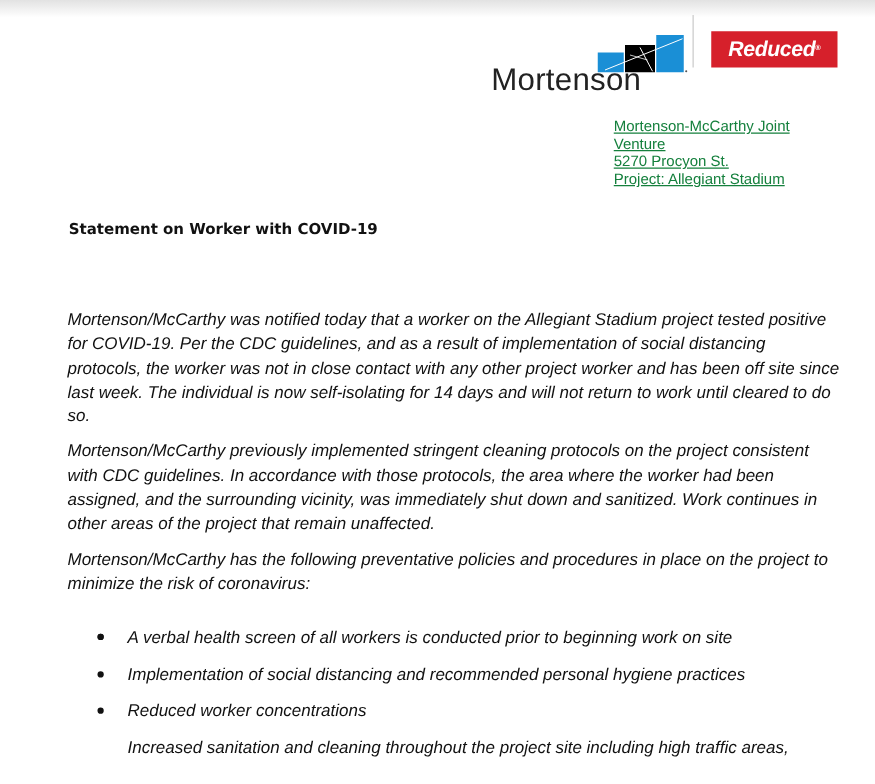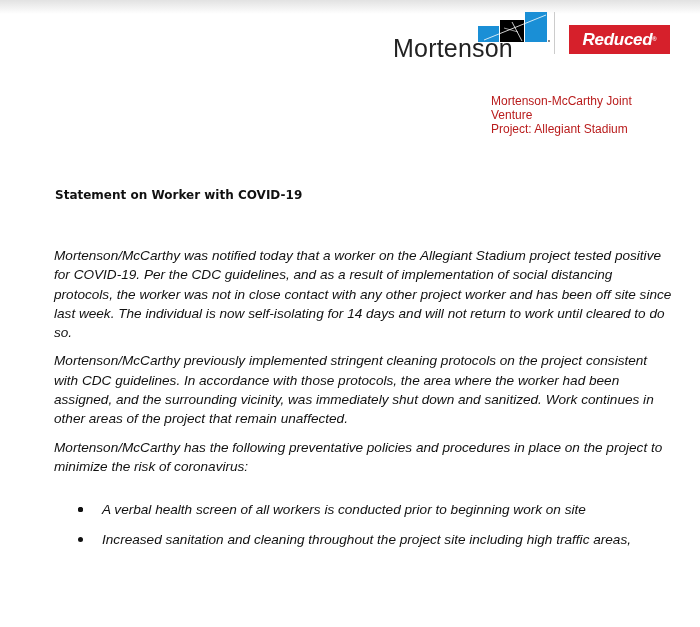--- a/index.html
+++ b/index.html
@@ -8,44 +8,44 @@
       background: #ffffff;
       position: relative;
       font-family: "Liberation Sans", sans-serif;
       color: #111;
     }
     .topfade {
       position: absolute; left: 0; top: 0; width: 700px; height: 14px;
       background: linear-gradient(#e2e2e2, #ffffff);
     }
     
-    .mort-logo { position: absolute; left: 390px; top: 10px; width: 160px; height: 48px; }
+    .mort-logo { position: absolute; left: 390px; top: 26px; width: 160px; height: 48px; }
     .mort-mark { position: absolute; left: 88px; top: 2px; width: 72px; height: 30px; }
     .mort-word {
       position: absolute; left: 3px; top: 24px;
       font-family: "Liberation Sans", sans-serif; font-size: 25px; color: #222;
       letter-spacing: 0.2px; line-height: 28px;
     }
     .divider { position: absolute; left: 554px; top: 12px; width: 1px; height: 42px; background: #ccc; }
     .mcc-logo {
       position: absolute; left: 569px; top: 25px; width: 101px; height: 29px;
       background: #d6202b; color: #fff;
       font-family: "Liberation Sans", sans-serif; font-weight: bold; font-style: italic;
       font-size: 17px; line-height: 29px; text-align: center; letter-spacing: -0.3px;
     }
     .mcc-logo .reg { font-size: 6px; vertical-align: bottom; font-style: normal; }
     
     .address {
       position: absolute; left: 491px; top: 94px;
-      font-family: "Liberation Sans", sans-serif; font-size: 12px; line-height: 14px; color: #b91c1c;
+      font-family: "Liberation Sans", sans-serif; font-size: 12px; line-height: 14px; color: #15803d; text-decoration: underline;
     }
     .address .proj { }
     
     .title {
-      position: absolute; left: 55px; top: 188px;
+      position: absolute; left: 55px; top: 176px;
       font-family: "DejaVu Sans", sans-serif; font-weight: bold; font-size: 12px; color: #111;
     }
     
     .body-text {
       position: absolute; left: 54px; top: 246px; width: 620px;
       font-family: "Liberation Sans", sans-serif; font-style: italic; font-size: 13.6px;
       line-height: 19.3px; color: #111;
     }
     .para { margin: 0 0 9px 0; }
     .para.p3 { margin-bottom: 24px; font-style: italic; }
@@ -74,28 +74,30 @@
   <div class="mort-word">Mortenson</div>
 </div>
 
 <div class="divider"></div>
 
 <div class="mcc-logo"><span>Reduced</span><span class="reg">®</span></div>
 
 <div class="address">
   <div>Mortenson-McCarthy Joint</div>
   <div>Venture</div>
+  <div>5270 Procyon St.</div>
   <div class="proj">Project: Allegiant Stadium</div>
 </div>
 
 <div class="title">Statement on Worker with COVID-19</div>
 
 <div class="body-text">
   <p class="para">Mortenson/McCarthy was notified today that a worker on the Allegiant Stadium project tested positive for COVID-19. Per the CDC guidelines, and as a result of implementation of social distancing protocols, the worker was not in close contact with any other project worker and has been off site since last week. The individual is now self-isolating for 14 days and will not return to work until cleared to do so.</p>
   <p class="para">Mortenson/McCarthy previously implemented stringent cleaning protocols on the project consistent with CDC guidelines. In accordance with those protocols, the area where the worker had been assigned, and the surrounding vicinity, was immediately shut down and sanitized. Work continues in other areas of the project that remain unaffected.</p>
   <p class="para p3">Mortenson/McCarthy has the following preventative policies and procedures in place on the project to minimize the risk of coronavirus:</p>
   <ul class="bullets">
     <li><span class="bullet-dot"></span></li>
     <li><span class="bullet-dot"></span><span>A verbal health screen of all workers is conducted prior to beginning work on site</span></li>
-    <li><span class="bullet-dot"></span></li>
+    <li><span class="bullet-dot"></span><span>Implementation of social distancing and recommended personal hygiene practices</span></li>
+    <li><span class="bullet-dot"></span><span>Reduced worker concentrations</span></li>
     <li><span>Increased sanitation and cleaning throughout the project site including high traffic areas,</span></li>
   </ul>
 </div>
 
 </body></html>

